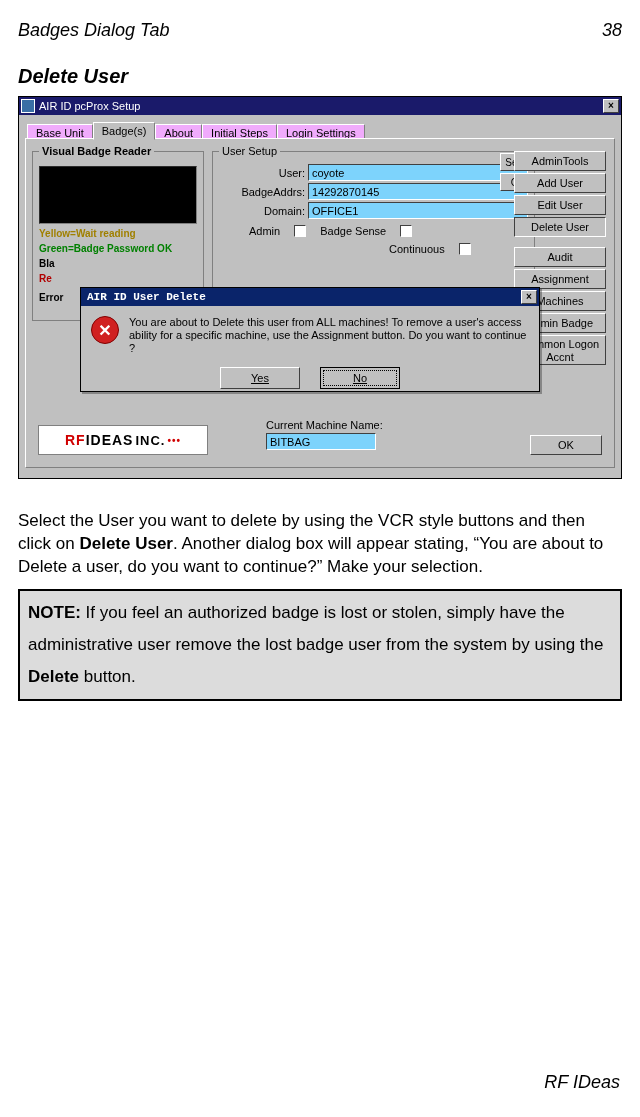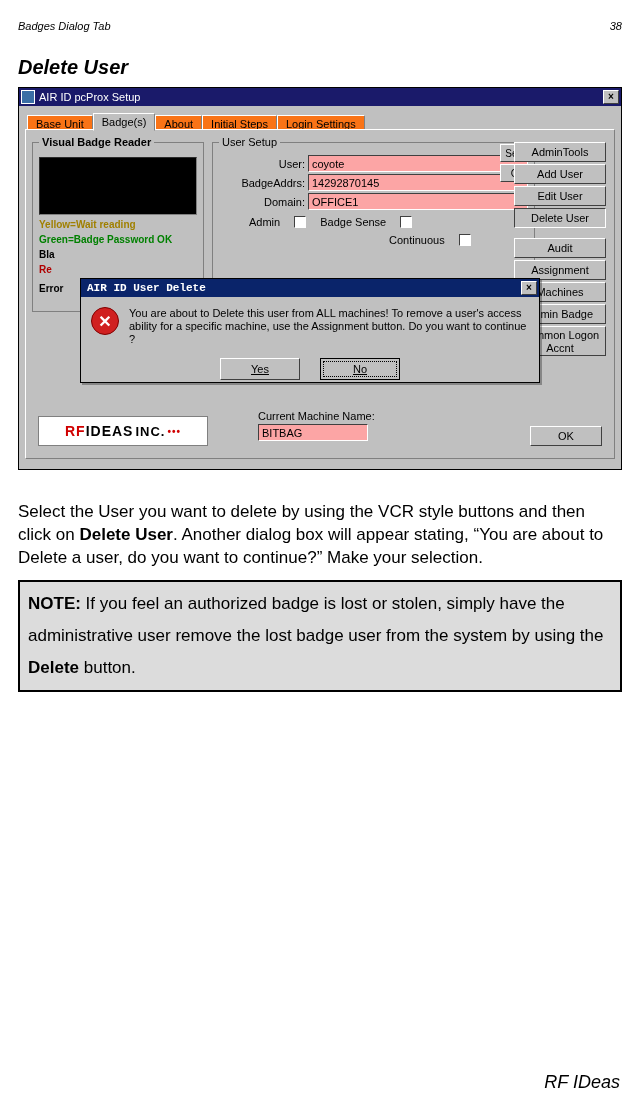--- a/index.html
+++ b/index.html
@@ -5,21 +5,21 @@
   * { box-sizing: border-box; margin: 0; padding: 0; }
   body {
     width: 640px;
     height: 1117px;
     background: #fff;
     font-family: Arial, Helvetica, sans-serif;
     color: #000;
     position: relative;
     padding: 20px 18px;
   }
-  .pg-header { display: flex; justify-content: space-between; font-style: italic; font-size: 11px; margin-bottom: 24px; }
+  .pg-header { display: flex; justify-content: space-between; font-style: italic; font-size: 18px; margin-bottom: 24px; }
   .section-title { font-style: italic; font-weight: bold; font-size: 20px; margin-bottom: 8px; }
 
   
   .win {
     width: 604px; border: 1px solid #000; background: #c0c0c0;
     font-family: "MS Sans Serif", Tahoma, Arial, sans-serif; font-size: 11px;
     position: relative;
     margin-bottom: 30px;
   }
   .titlebar {
@@ -31,21 +31,21 @@
   .titlebar .tb-title { flex:1; }
   .sysbtn {
     width:16px;height:14px;background:#c0c0c0;border:1px solid #fff;border-right-color:#404040;border-bottom-color:#404040;
     font-size:10px;line-height:12px;text-align:center;font-family:Arial;color:#000;font-weight:bold;
   }
   .client { padding:6px 6px 10px 6px; position:relative; }
 
   
   .tabs { display:flex; align-items:flex-end; margin-bottom:-1px; padding-left:2px;}
   .tab {
-    background:#f97316;border:1px solid #808080;border-bottom:none;
+    background:#f0abfc;border:1px solid #808080;border-bottom:none;
     border-top-color:#fff;border-left-color:#fff;
     padding:2px 8px; font-size:11px; margin-right:0px; position:relative; top:1px;
   }
   .tab.active { background:#c0c0c0; z-index:2; font-weight:normal; border-bottom:1px solid #c0c0c0;}
   .tab:not(.active){ top:2px; }
   .tabpanel {
     border:1px solid #808080; border-top-color:#fff; border-left-color:#fff;
     background:#c0c0c0; padding:8px; position:relative; height:330px;
   }
 
@@ -63,39 +63,39 @@
   .green { color:#008000;}
   .black { color:#000;}
   .red { color:#b00000;}
   .errline { font-size:10px; margin-top:8px;}
 
   .usersetup { left:186px; top:12px; width:323px; height:170px; }
   .formrow { display:flex; align-items:center; margin:2px 0;}
   .formrow label { width:86px; text-align:right; font-size:11px; margin-right:3px;}
   .txt {
     flex:1; height:17px; border:1px solid #404040; border-top-color:#404040; border-left-color:#404040;
-    border-right-color:#fff;border-bottom-color:#fff; background:#fca5a5; font-size:11px; padding:1px 3px;
+    border-right-color:#fff;border-bottom-color:#fff; background:#7dd3fc; font-size:11px; padding:1px 3px;
   }
   .chkrow { display:flex; align-items:center; gap:4px; font-size:11px; margin-top:6px; margin-left:30px;}
   .chkrow .chk { width:12px;height:12px;background:#fff;border:1px solid #404040;border-right-color:#fff;border-bottom-color:#fff;}
   .chkrow span { margin-right:10px;}
 
   .btncol { position:absolute; right:8px; top:12px; width:92px; display:flex; flex-direction:column; gap:2px;}
   .wbtn {
     height:20px; background:#c0c0c0; font-size:11px; text-align:center; line-height:18px;
     border:1px solid #fff; border-right-color:#404040; border-bottom-color:#404040;
   }
   .wbtn.pressed { border:1px solid #404040; border-right-color:#fff; border-bottom-color:#fff; }
 
   .small-btncol { position:absolute; left:474px; top:14px; width:50px; display:flex;flex-direction:column;gap:2px;}
   .small-btncol .wbtn { height:18px; font-size:10px;}
 
   .lockrow { position:absolute; left:320px; top:232px; font-size:10px; display:flex; align-items:flex-start; gap:4px;}
   .lockrow .chk{ width:12px;height:12px;background:#fff;border:1px solid #404040;border-right-color:#fff;border-bottom-color:#fff;margin-top:1px;}
-  .cmn { position:absolute; left:232px; top:280px; font-size:11px; text-align:center;}
+  .cmn { position:absolute; left:240px; top:280px; font-size:11px; text-align:center;}
   .cmn .txt { width:110px; margin-top:2px; display:block; height:17px;}
   .okbtn { position:absolute; right:12px; bottom:12px; width:72px;}
 
   .logo {
     position:absolute; left:12px; bottom:12px; width:170px; height:30px;
     background:#fff; border:1px solid #808080; display:flex; align-items:center; justify-content:center;
     font-weight:bold; font-family:Arial; letter-spacing:1px; font-size:14px;
   }
   .logo .rf { color:#d00000; }
   .logo .ideas { color:#000; }

